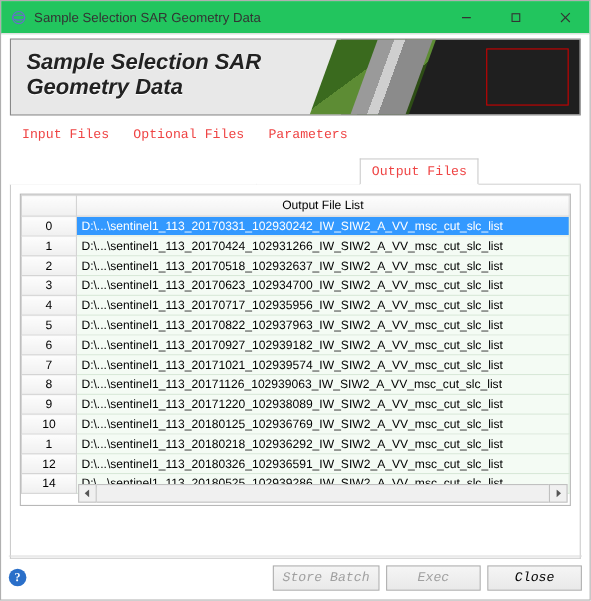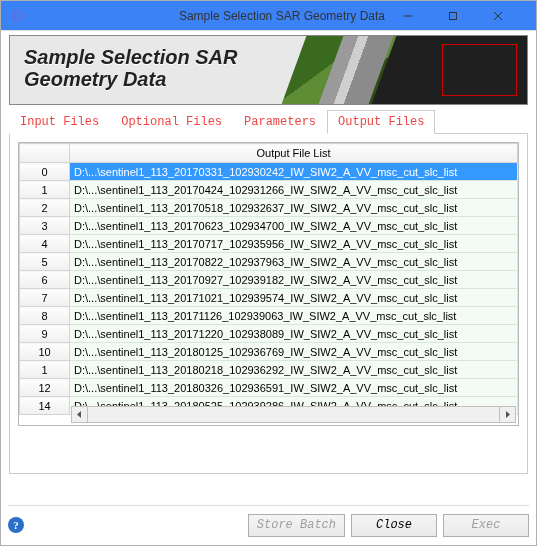--- a/index.html
+++ b/index.html
@@ -11,24 +11,23 @@
     width: 537px;
     height: 546px;
     overflow: hidden;
     border: 1px solid #b0b0b0;
   }
   
   .titlebar {
     height: 30px;
     display:flex;
     align-items:center;
-    padding: 0 16px 0 8px;
-    background: #3b82f6;
+    padding: 0 0 0 8px;
+    background: #22c55e;
     border-bottom: 1px solid #e0e0e0;
-    text-align: right;
   }
   .titlebar .app-icon {
     width:16px; height:16px; margin-right:6px;
     display:inline-flex; align-items:center; justify-content:center;
   }
   .titlebar .title { flex:1; font-size:12px; color:#333; }
   .win-btns { display:flex; height:100%; }
   .win-btn {
     width:45px; height:100%;
     display:flex; align-items:center; justify-content:center;
@@ -83,20 +82,21 @@
     cursor:pointer;
     position:relative;
     top:1px;
     background:#fff;
     color:#ef4444;
   }
   .tab.active {
     border-color:#ccc;
     border-bottom:1px solid #fff;
     z-index:2;
+    margin-top:34px;
   }
   
   .panel {
     margin: 0 8px 0 8px;
     border:1px solid #ccc;
     border-top:none;
     padding:8px;
     height: 340px;
     position:relative;
     background:#fff;
@@ -335,15 +335,15 @@
     </div>
   </div>
 </div>
 
 <div class="hr"></div>
 
 <div class="bottom">
   <div class="help-icon">?</div>
   <div class="spacer"></div>
   <div class="btn disabled">Store Batch</div>
+  <div class="btn disabled">Exec</div>
   <div class="btn">Close</div>
-  <div class="btn disabled">Exec</div>
 </div>
 
 </body></html>

